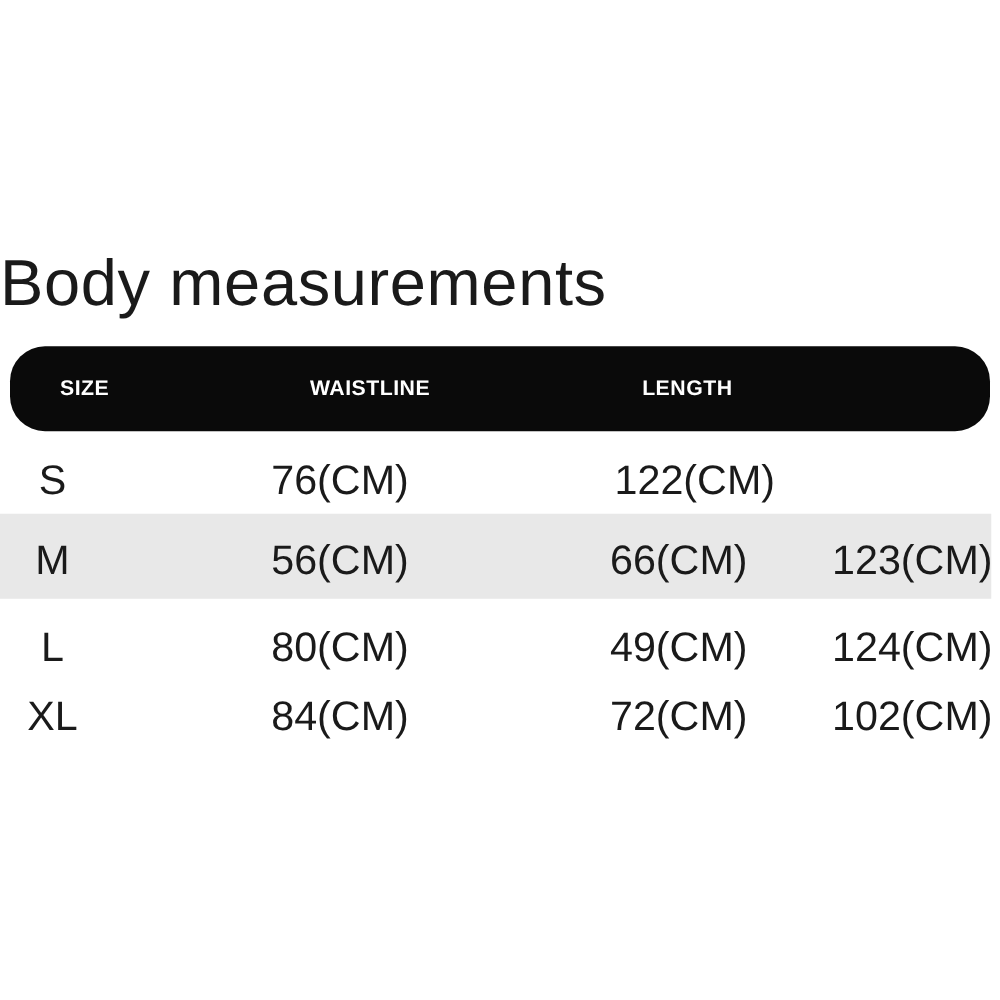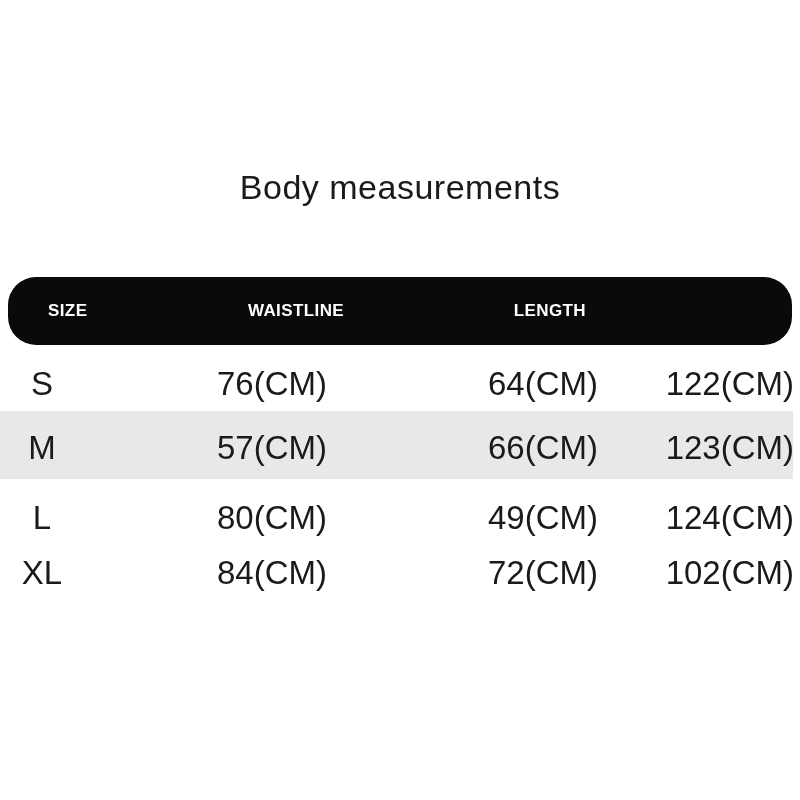--- a/index.html
+++ b/index.html
@@ -10,25 +10,24 @@
   }
   .canvas {
     position: relative;
     width: 800px;
     height: 800px;
     background: var(--page-bg, #ffffff);
     overflow: hidden;
   }
   .title {
     position: absolute;
-    top: 168px;
+    top: 197px;
     left: 0;
     width: 100%;
-    text-align: center;
-    font-size: 34px;
+    font-size: 52px;
     font-weight: 300;
     letter-spacing: 0.5px;
     color: var(--body-text, #1a1a1a);
   }
   .size-table {
     position: absolute;
     top: 277px;
     left: 0;
     width: 800px;
   }
@@ -104,28 +103,27 @@
     <div class="grid-row header-row">
       <div class="header-bar-bg"></div>
       <div class="cell c1">SIZE</div>
       <div class="cell c3">WAISTLINE</div>
       <div class="cell c4">LENGTH</div>
     </div>
 
     <div class="grid-row data-row row-s">
       <div class="cell c1">S</div>
       <div class="cell c2">76(CM)</div>
-      <div class="cell c3">64(CM)</div>
       <div class="cell c4">122(CM)</div>
     </div>
 
     <div class="grid-row data-row row-m">
       <div class="highlight-bg"></div>
       <div class="cell c1">M</div>
-      <div class="cell c2">57(CM)</div>
+      <div class="cell c2">56(CM)</div>
       <div class="cell c3">66(CM)</div>
       <div class="cell c4">123(CM)</div>
     </div>
 
     <div class="grid-row data-row row-l">
       <div class="cell c1">L</div>
       <div class="cell c2">80(CM)</div>
       <div class="cell c3">49(CM)</div>
       <div class="cell c4">124(CM)</div>
     </div>

